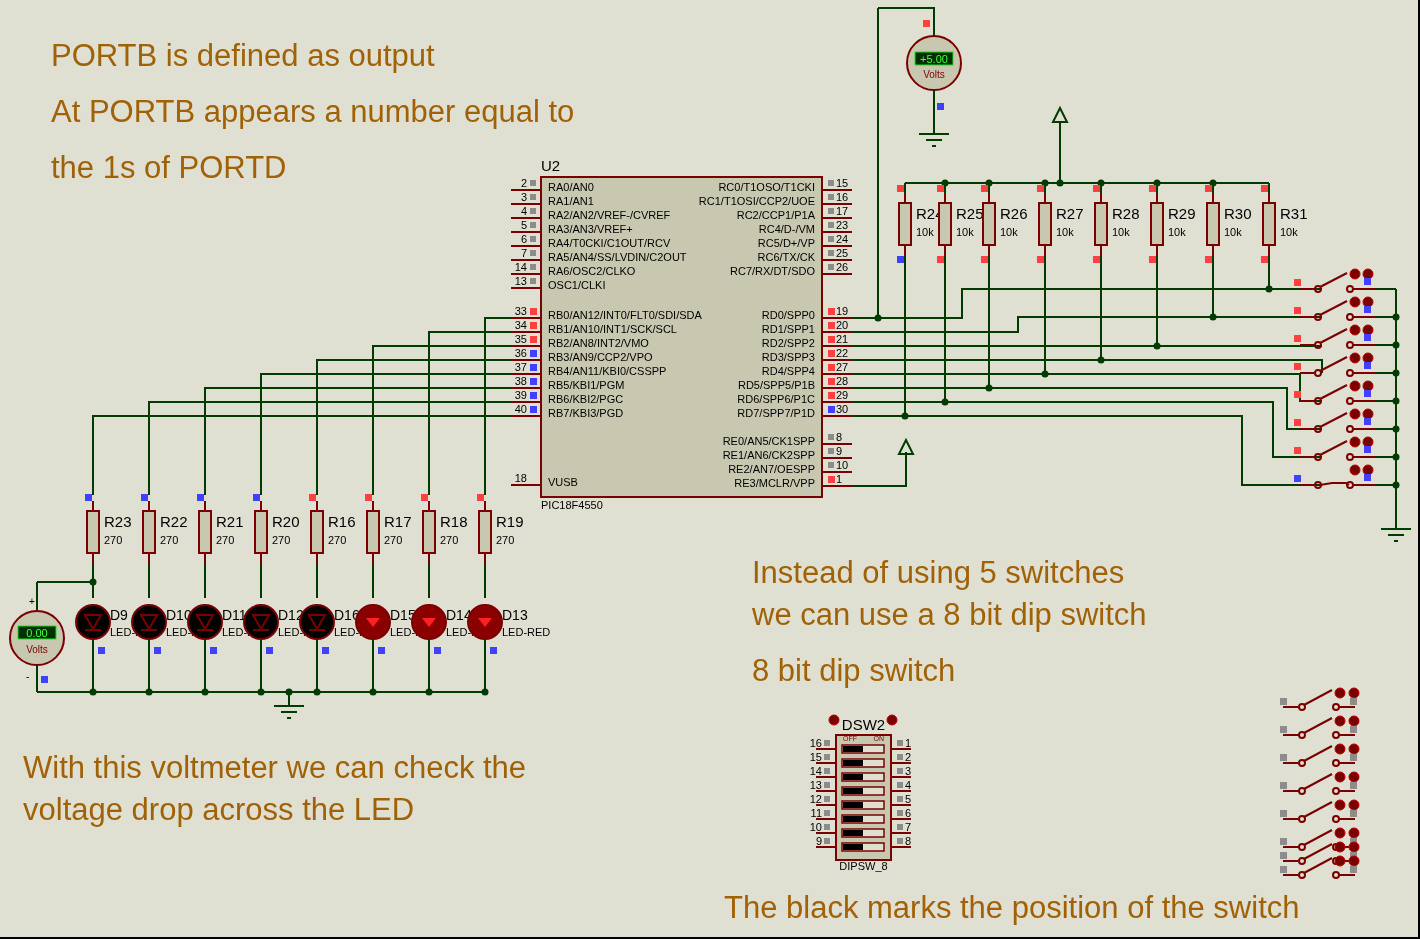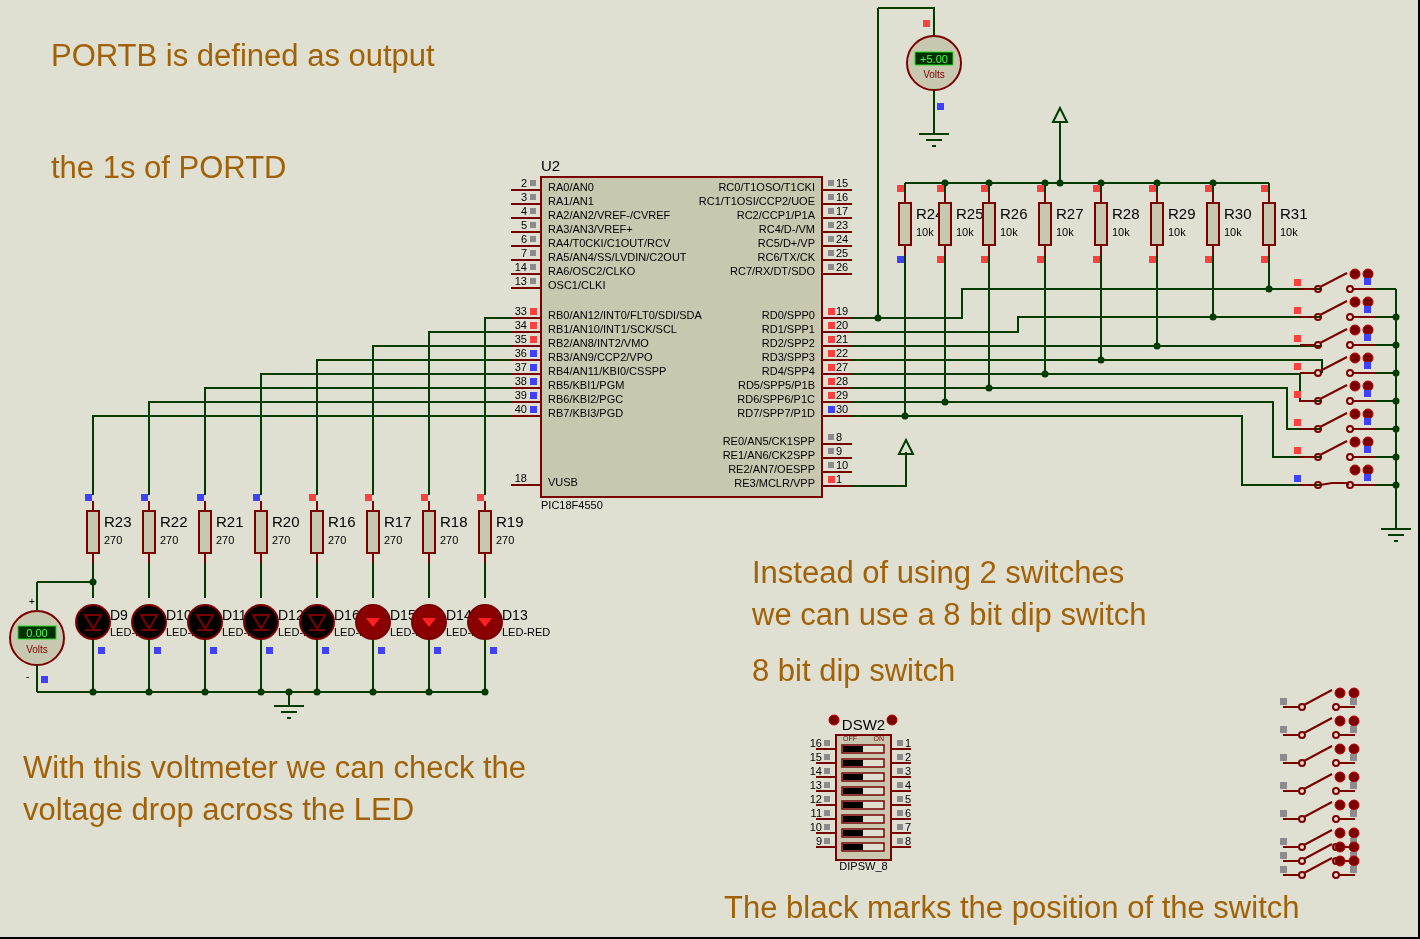--- a/index.html
+++ b/index.html
@@ -698,20 +698,21 @@
         <circle cx="1336" cy="875" r="3" fill="none" stroke="#7a0000" stroke-width="2"></circle>
         <line x1="1339" y1="875" x2="1355" y2="875" stroke="#7a0000" stroke-width="2"></line>
         <circle cx="1340" cy="861" r="5" fill="#7a0000" stroke="#c00000"></circle>
         <circle cx="1354" cy="861" r="5" fill="#7a0000" stroke="#c00000"></circle>
       </g>
       <rect x="1280" y="866" width="7" height="7" fill="#8c8c8c"></rect>
       <rect x="1350" y="866" width="7" height="7" fill="#8c8c8c"></rect>
     </svg>
 
   <div class="note" style="left:51px;top:40px;">PORTB is defined as output</div>
+  <div class="note" style="left:51px;top:96px;">At PORTB appears a number equal to</div>
   <div class="note" style="left:51px;top:152px;">the 1s of PORTD</div>
-  <div class="note" style="left:752px;top:557px;">Instead of using 2 switches</div>
+  <div class="note" style="left:752px;top:557px;">Instead of using 5 switches</div>
   <div class="note" style="left:752px;top:599px;">we can use a 8 bit dip switch</div>
   <div class="note" style="left:752px;top:655px;">8 bit dip switch</div>
   <div class="note" style="left:23px;top:752px;">With this voltmeter we can check the</div>
   <div class="note" style="left:724px;top:892px;">The black marks the position of the switch</div>
   <div class="note" style="left:23px;top:794px;">voltage drop across the LED</div>
 </div>
 
 </body></html>

